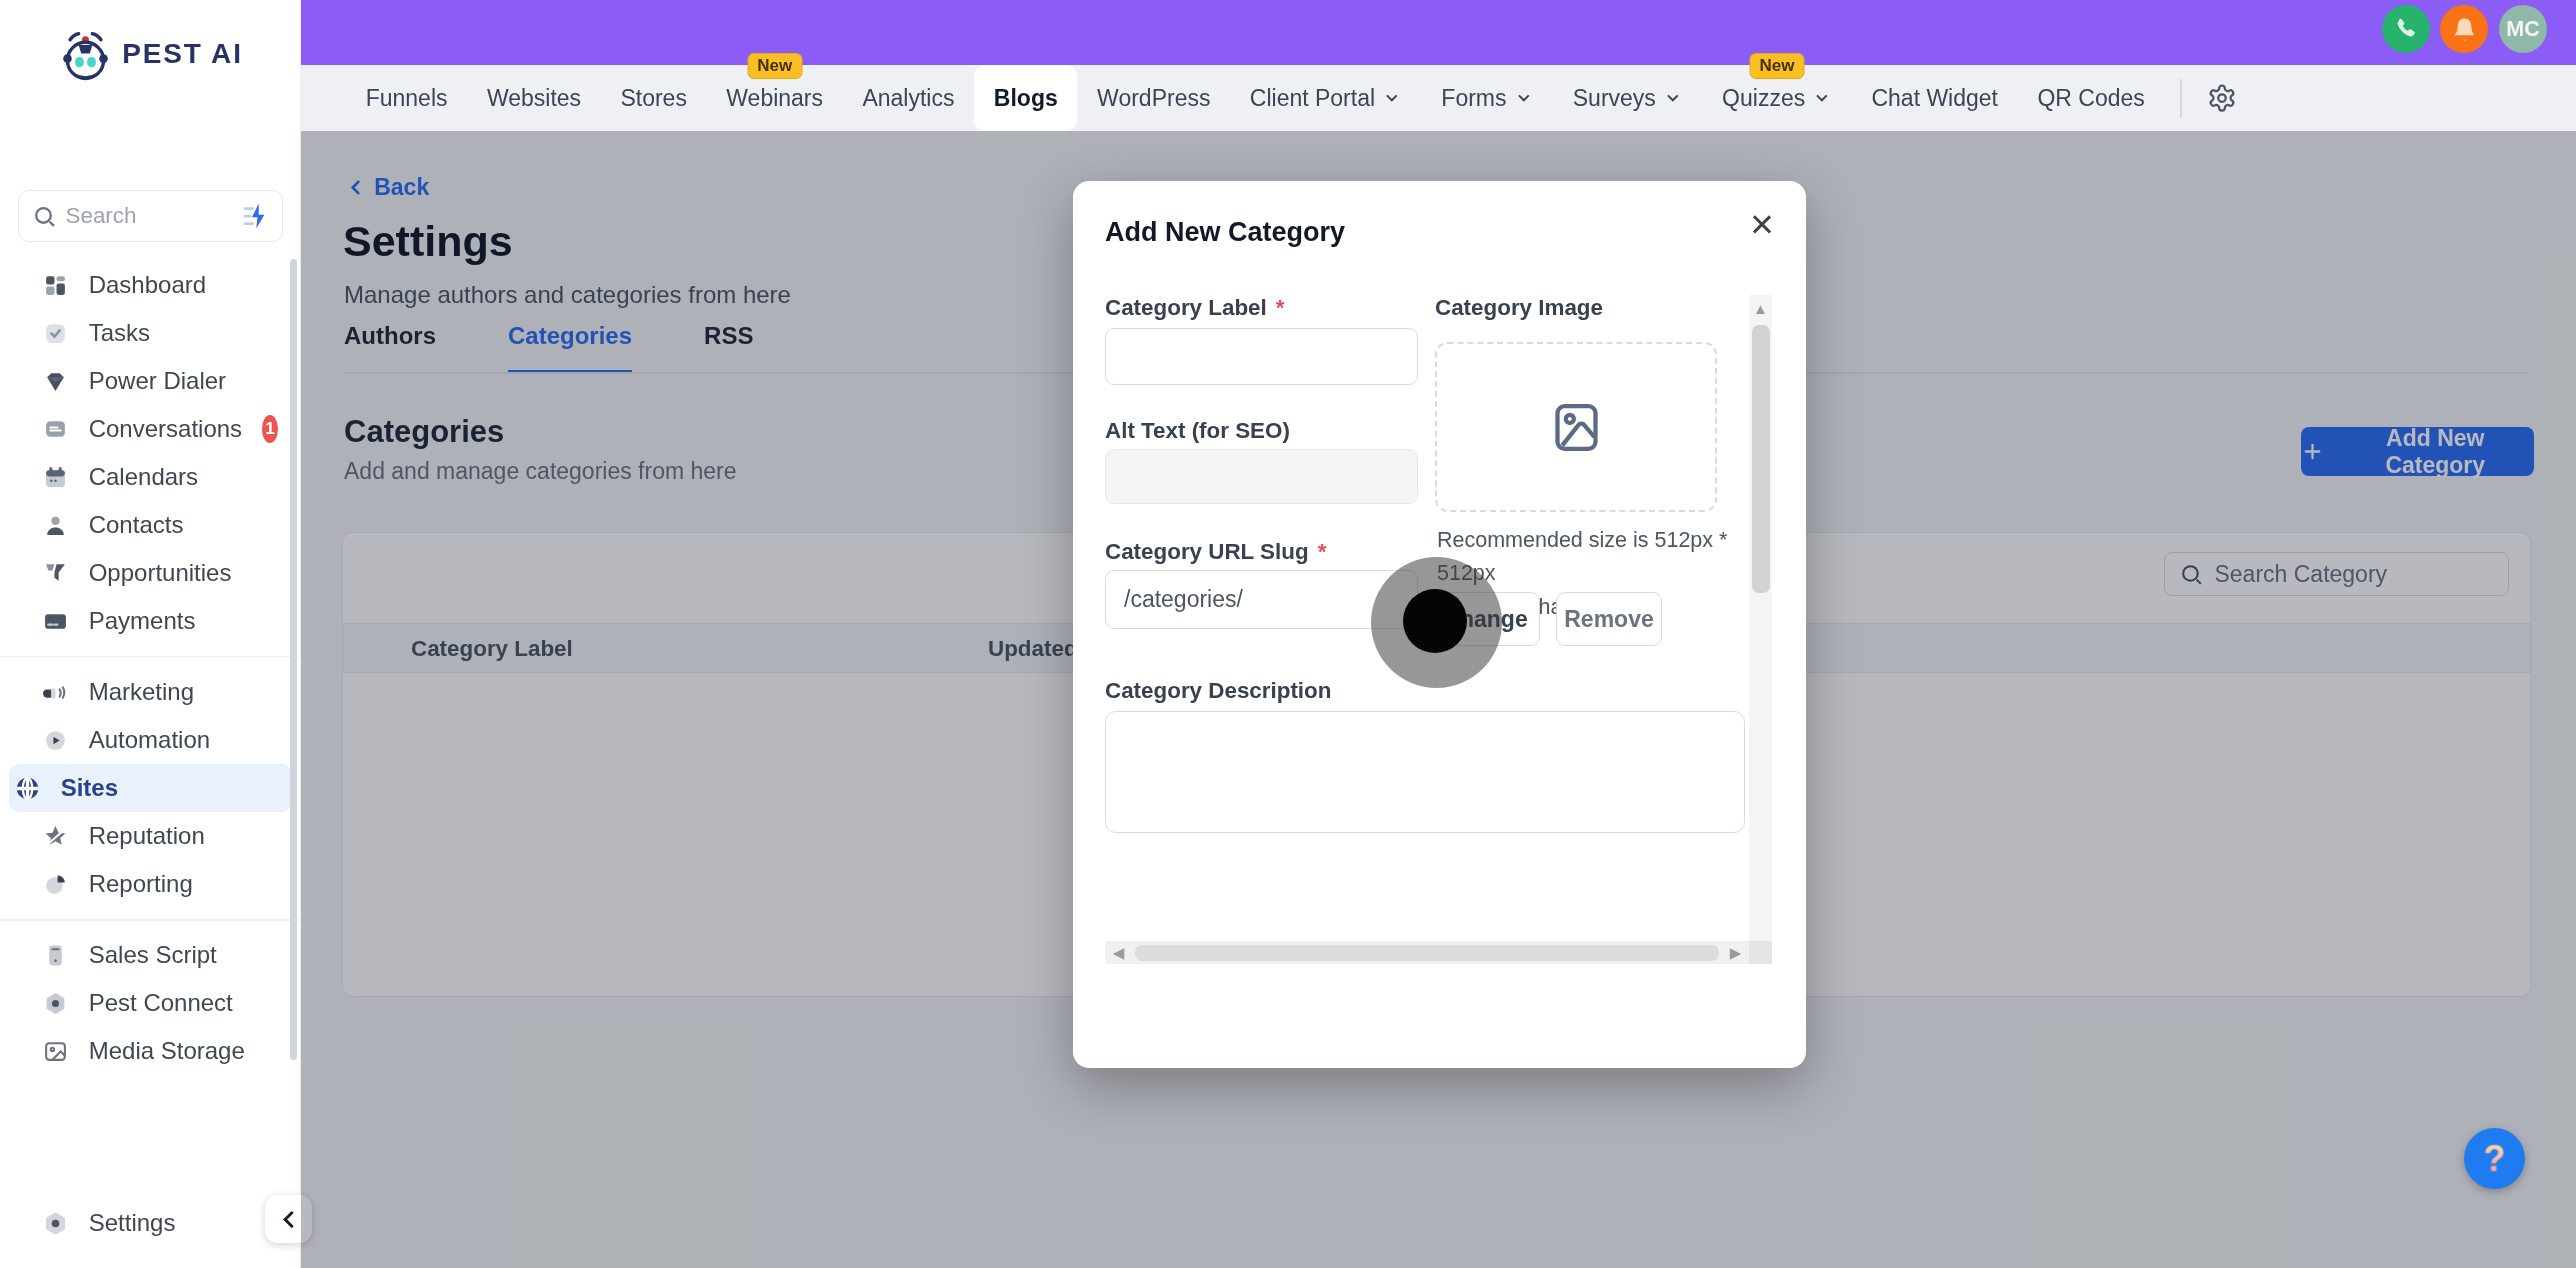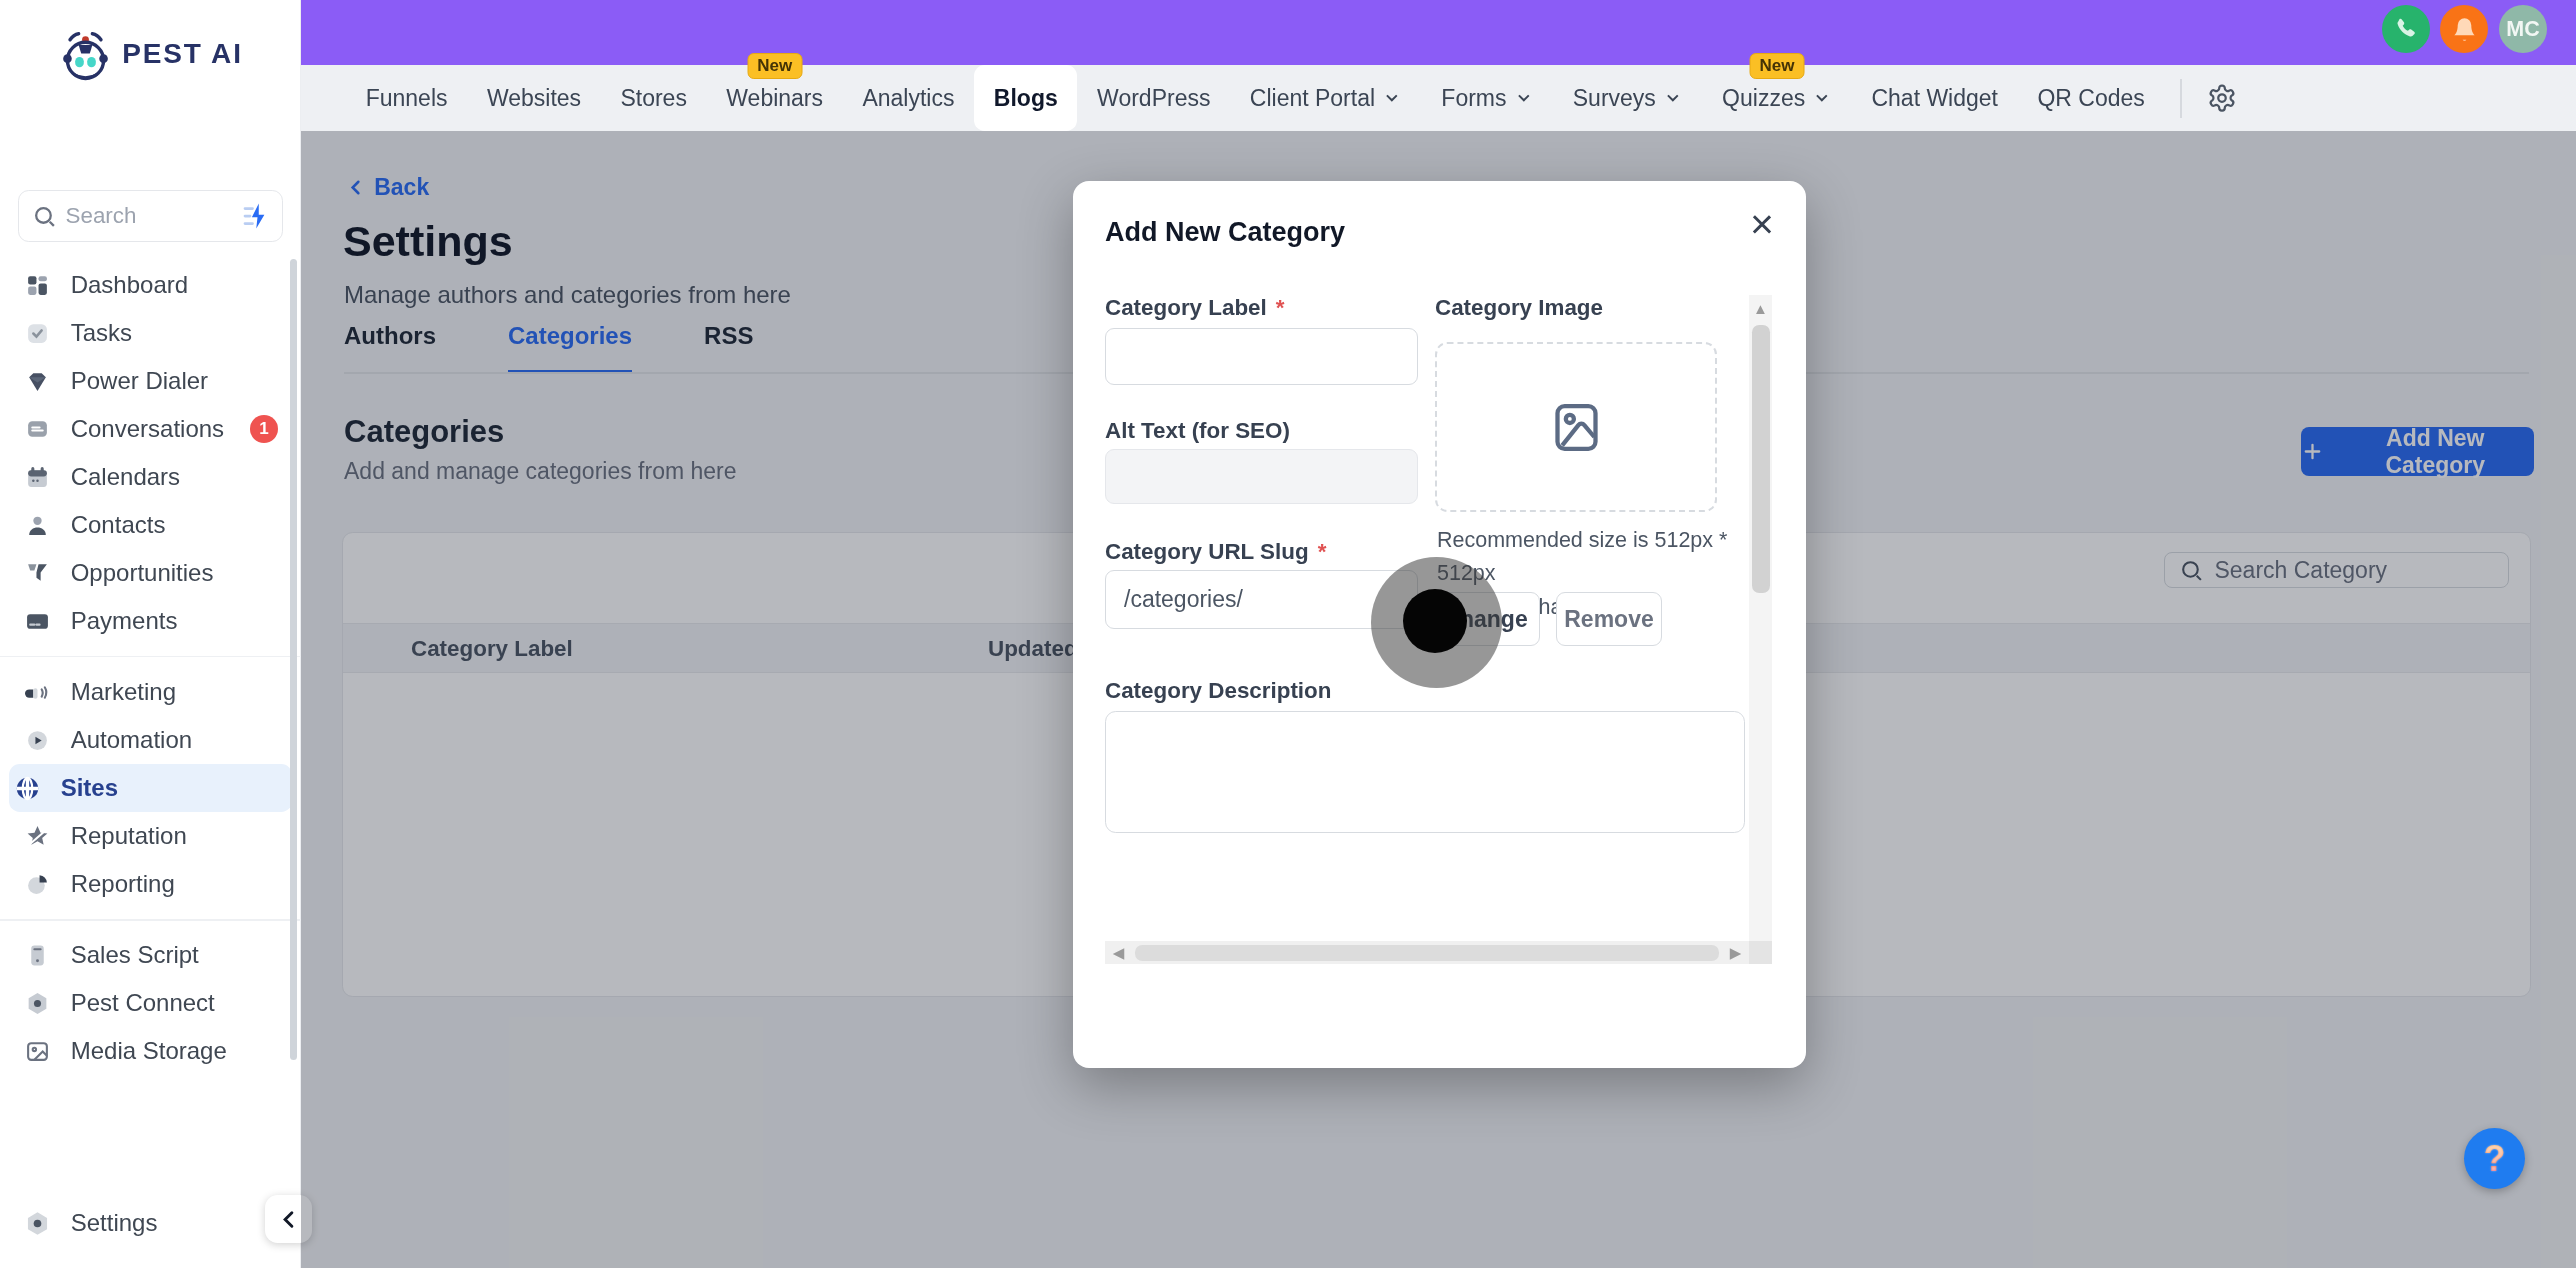--- a/index.html
+++ b/index.html
@@ -11,21 +11,21 @@
   .sidebar { position:absolute; left:0; top:0; width:301px; height:1268px; background:#fff; border-right:1.8px solid #eceef1; z-index:15; }
   .logo-row { position:absolute; left:0; top:9px; width:301px; height:89px; display:flex; align-items:center; justify-content:center; gap:9px; }
   .brand-text { font-size:28px; font-weight:800; letter-spacing:1.8px; color:#273266; }
   .account-box { position:absolute; left:18px; top:114px; width:265px; height:61px; border:1.8px solid #e5e7eb; border-radius:14.3px; background:#fff; display:flex; align-items:center; padding:0 12.5px; gap:9px; cursor:pointer; }
   .account-name { font-size:21.5px; font-weight:700; color:#1f2937; line-height:1.2; }
   .account-loc { font-size:18px; color:#9ca3af; line-height:1.2; }
   .search-box { position:absolute; left:18px; top:190px; width:265px; height:52px; border:1.8px solid #e5e7eb; border-radius:10.7px; background:#fff; display:flex; align-items:center; padding:0 12.5px; gap:9px; }
   .search-box input { border:none; outline:none; flex:1; font-size:22.4px; color:#6d28d9; font-family:inherit; min-width:0; background:transparent; }
   .search-box input::placeholder { color:#9ca3af; }
   .side-menu { position:absolute; left:0; top:261px; width:301px; }
-  .side-item { display:flex; align-items:center; height:48px; padding-left:24px; gap:19.7px; font-size:24px; color:#3f4752; cursor:pointer; position:relative; }
+  .side-item { display:flex; align-items:center; height:48px; padding-left:42px; gap:19.7px; font-size:24px; color:#3f4752; cursor:pointer; position:relative; }
   .side-item .icn { width:27px; height:27px; flex:0 0 27px; display:flex; align-items:center; justify-content:center; }
   .side-item.active { background:#e8f1fc; border-radius:10.7px; margin:0 9px; padding-left:5px; color:#27418f; font-weight:700; }
   .side-item .count-badge { margin-left:auto; margin-right:23px; width:28px; height:28px; border-radius:50%; background:#ef5350; color:#fff; font-size:17px; display:flex; align-items:center; justify-content:center; font-weight:700; }
   .side-divider { height:1.8px; background:#eef0f3; margin:10.7px 0; }
   .side-scroll-thumb { position:absolute; right:2.7px; top:259px; width:7.2px; height:801px; background:#cfd4da; border-radius:3.6px; }
   .settings-row { position:absolute; left:0; top:1199px; width:301px; }
   .collapse-btn { position:absolute; left:265px; top:1195px; width:47px; height:48px; background:#fff; border-radius:12.5px; box-shadow:0 1.8px 9px rgba(0,0,0,.18); display:flex; align-items:center; justify-content:center; z-index:16; cursor:pointer; }
 
   
   .topbar { position:absolute; left:301px; top:0; width:2275px; height:65px; background:#8b5cf6; }
@@ -46,21 +46,21 @@
   .page-title { position:absolute; left:42px; top:86px; font-size:43px; font-weight:700; color:#111827; }
   .page-sub { position:absolute; left:43px; top:150px; font-size:24px; color:#4b5563; }
   .tab-row { position:absolute; left:43px; top:191px; display:flex; gap:72px; }
   .page-tab { font-size:24px; color:#1f2937; font-weight:600; padding-bottom:19.7px; cursor:pointer;text-align:center; }
   .page-tab.active { color:#2a6cf4; border-bottom:4.5px solid #2a6cf4; }
   .tab-border { position:absolute; left:43px; right:47px; top:241px; height:1.8px; background:#e2e5e9; }
   .section-title { position:absolute; left:43px; top:283px; font-size:31px; font-weight:700; color:#1f2937; }
   .section-sub { position:absolute; left:43px; top:327px; font-size:23px; color:#6b7280; }
   .add-btn { position:absolute; left:2000px; top:296px; width:233px; height:49px; background:#2a6cf4; border-radius:8px; color:#fff; font-size:23px; font-weight:600; display:flex; align-items:center; justify-content:center; gap:12.5px; cursor:pointer; border:none; font-family:inherit; }
   .card { position:absolute; left:41px; top:401px; width:2189px; height:465px; background:#fff; border:1.8px solid #e5e7eb; border-radius:10.7px; }
-  .card-search { position:absolute; right:21.5px; top:19px; width:345px; height:36px; border:1.8px solid #d7dbe0; border-radius:8px; display:flex; align-items:center; gap:10.7px; padding:0 14.3px; background:#fff; }
+  .card-search { position:absolute; right:21.5px; top:19px; width:345px; height:44px; border:1.8px solid #d7dbe0; border-radius:8px; display:flex; align-items:center; gap:10.7px; padding:0 14.3px; background:#fff; }
   .card-search input { border:none; outline:none; flex:1; font-size:23px; color:#374151; font-family:inherit; min-width:0; background:transparent; }
   .card-search input::placeholder { color:#6b7280; }
   .thead { position:absolute; left:0; top:90px; width:100%; height:50px; background:#f3f4f6; border-top:1.8px solid #e8eaed; border-bottom:1.8px solid #e8eaed; }
   .th { position:absolute; top:0; height:50px; display:flex; align-items:center; font-size:22.4px; color:#4b5563; font-weight:600; }
 
   
   .overlay { position:absolute; left:301px; top:131px; width:2275px; height:1137px; background:rgba(17,24,39,.30); z-index:20; }
   .modal { position:absolute; left:1073px; top:181px; width:733px; height:887px; background:#fff; border-radius:16px; box-shadow:0 18px 54px rgba(0,0,0,.3); z-index:25; }
   .modal-title { position:absolute; left:32px; top:36px; font-size:27px; font-weight:700; color:#111827; }
   .modal-close { position:absolute; right:32px; top:23px; font-size:41px; color:#374151; font-weight:400; cursor:pointer; line-height:1; }

